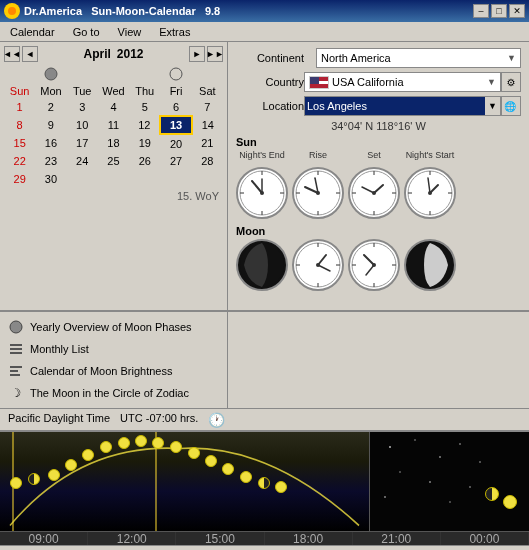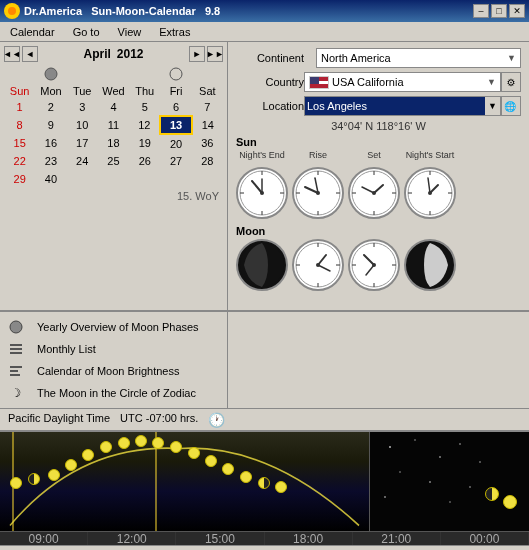--- a/index.html
+++ b/index.html
@@ -270,21 +270,21 @@
       border-right: 1px solid #888;
       border-top: 1px solid #888;
     }
     .menu-list {
       list-style: none;
       padding: 0;
     }
     .menu-list li {
       display: flex;
       align-items: center;
-      gap: 13px;
+      gap: 6px;
       padding: 3px 4px;
       font-size: 11px;
       cursor: pointer;
     }
     .menu-icon {
       width: 16px;
       height: 16px;
       display: flex;
       align-items: center;
       justify-content: center;
@@ -488,34 +488,34 @@
             <td class="today">13</td>
             <td>14</td>
           </tr>
           <tr>
             <td class="sun-day">15</td>
             <td>16</td>
             <td>17</td>
             <td>18</td>
             <td>19</td>
             <td>20</td>
-            <td>36</td>
+            <td>21</td>
           </tr>
           <tr>
             <td class="sun-day">22</td>
             <td>23</td>
             <td>24</td>
             <td>25</td>
             <td>26</td>
             <td>27</td>
             <td>28</td>
           </tr>
           <tr>
             <td class="sun-day">29</td>
-            <td>40</td>
+            <td>30</td>
             <td></td>
             <td></td>
             <td></td>
             <td></td>
             <td></td>
           </tr>
         </tbody>
     </table>
 
     <div class="week-of-year">15. WoY</div>

